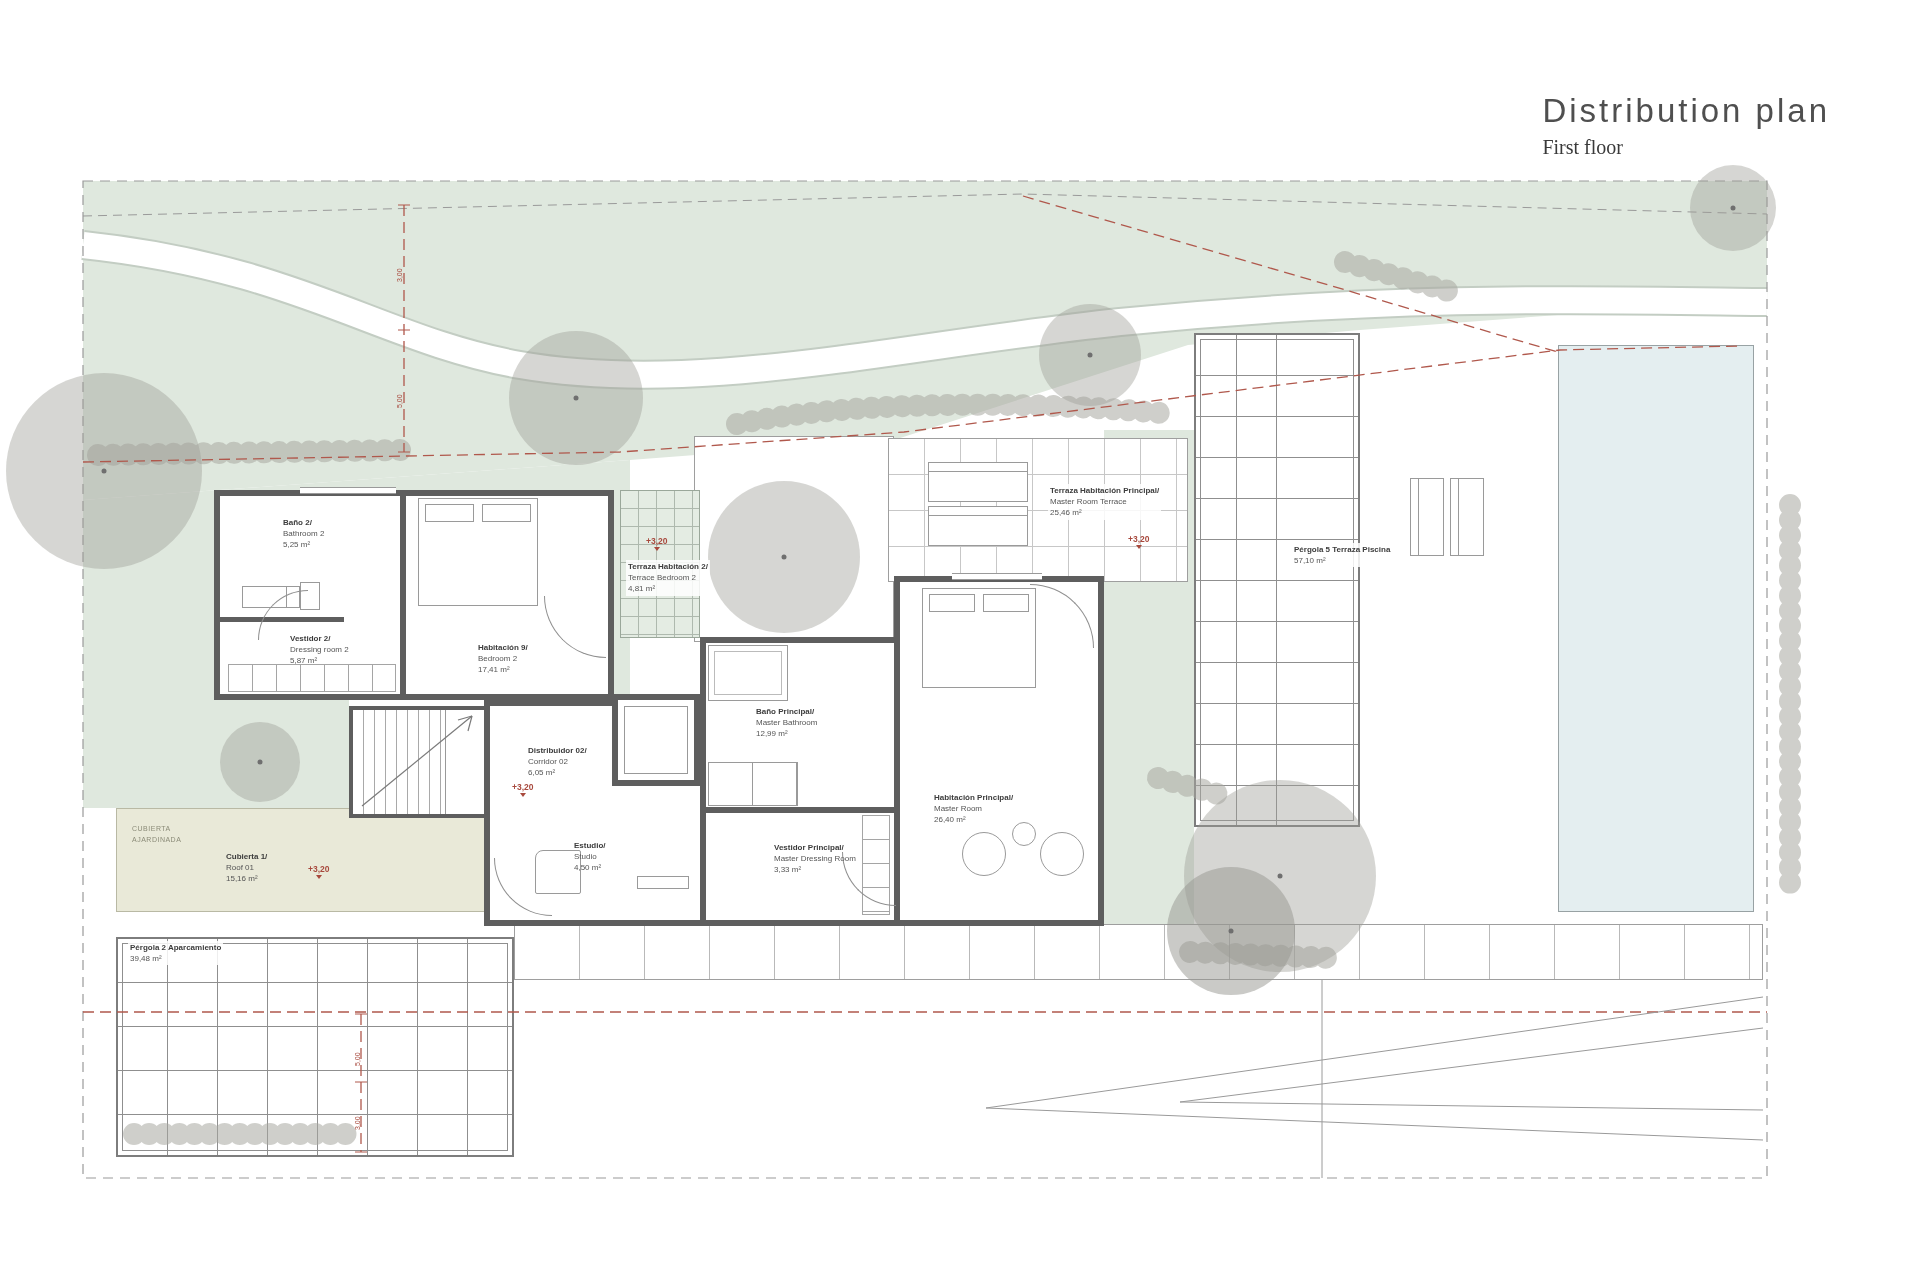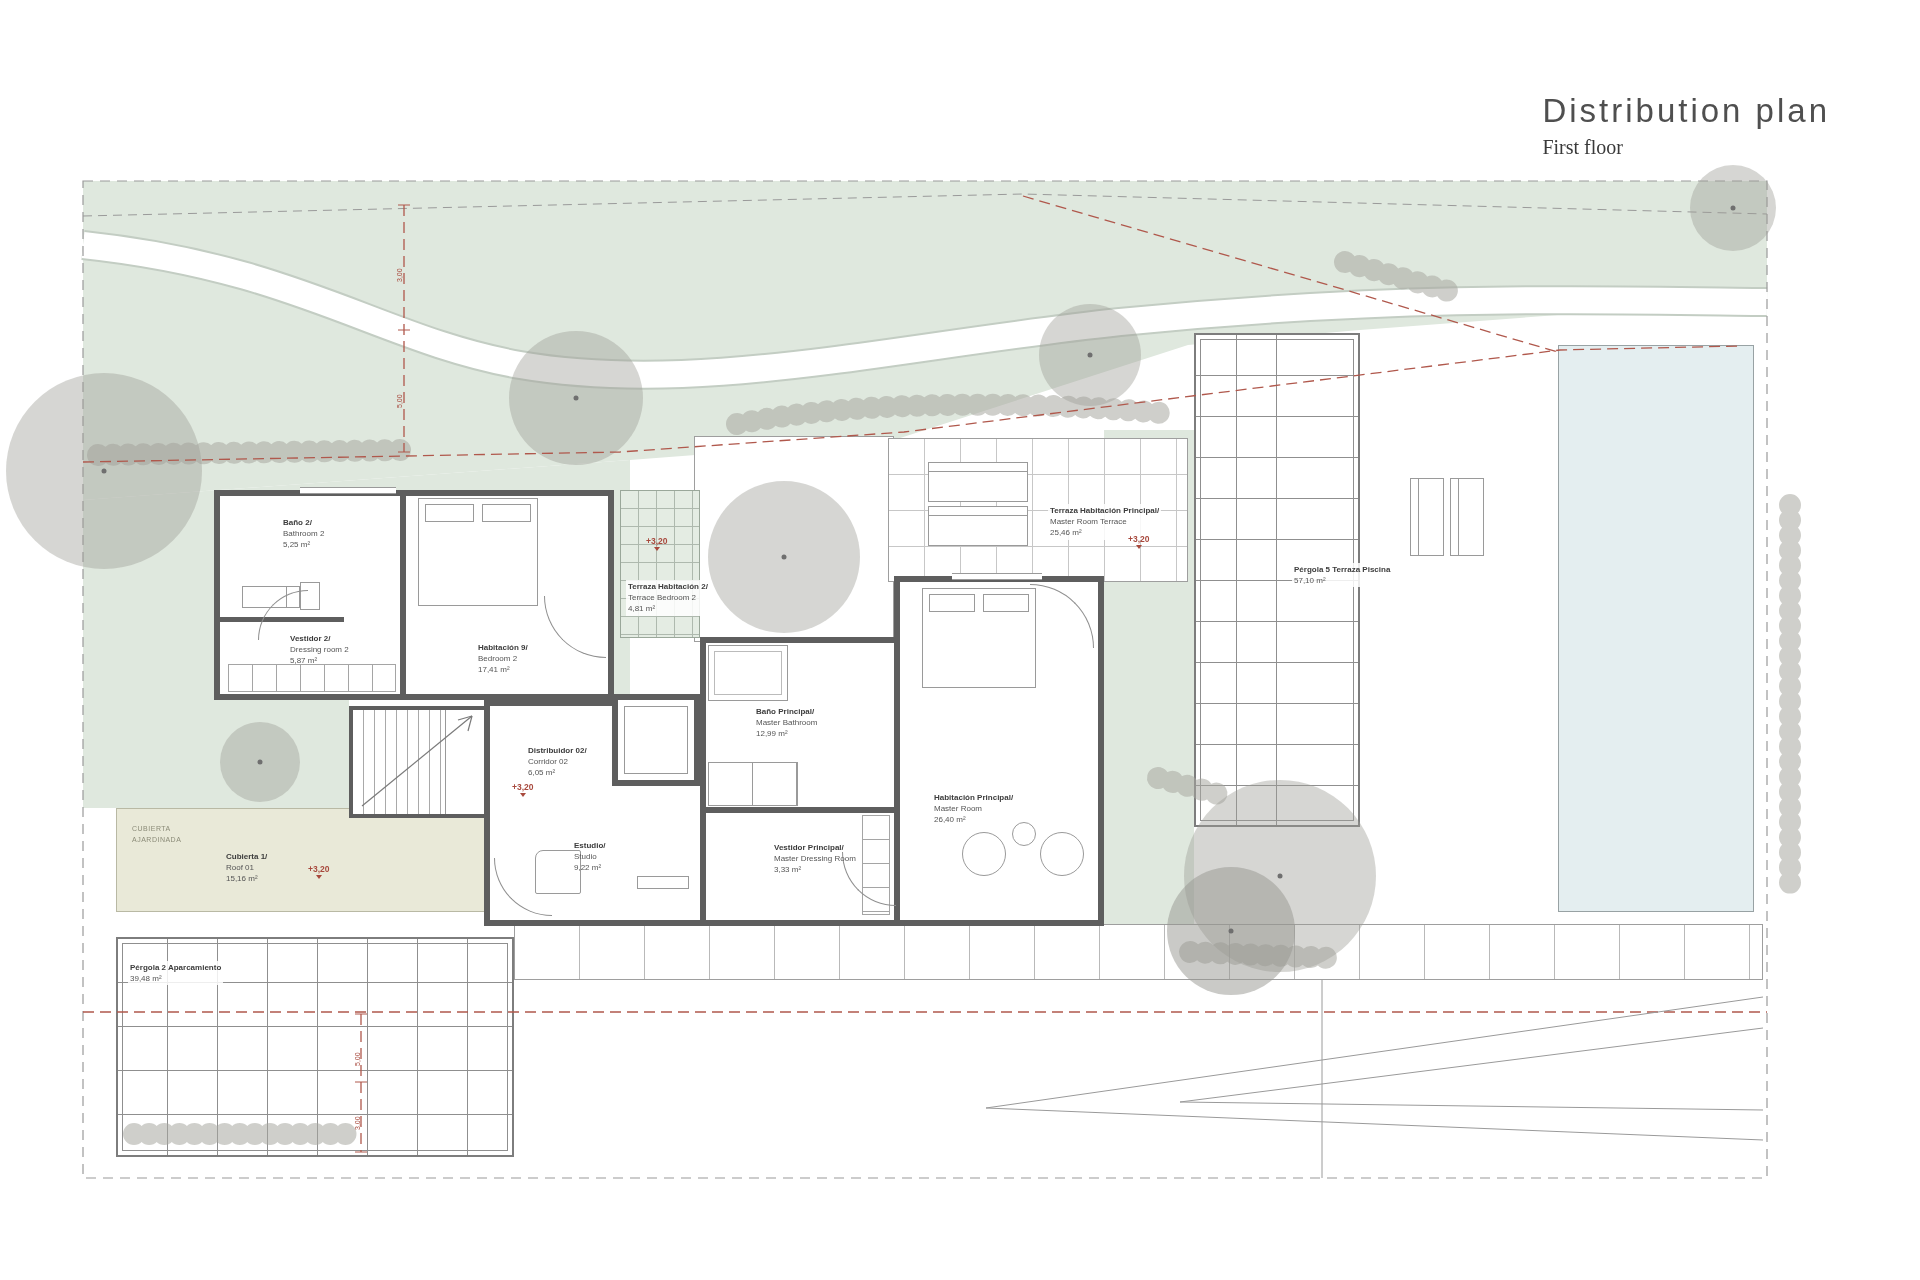--- a/index.html
+++ b/index.html
@@ -66,21 +66,21 @@
   .shower::before{content:"";position:absolute;inset:5px;border:1px solid #bbb;}
   .arc{border:0 solid #8f8f8f;z-index:4;background:transparent;}
   .arc.bl{border-left-width:1px;border-bottom-width:1px;border-bottom-left-radius:100%;}
   .arc.tr{border-right-width:1px;border-top-width:1px;border-top-right-radius:100%;}
   .arc.tl{border-left-width:1px;border-top-width:1px;border-top-left-radius:100%;}
   .win{background:#fff;border-top:1px solid #9a9a9a;border-bottom:1px solid #9a9a9a;z-index:3;}
 
   
   .lbl{position:absolute;z-index:6;font-size:8px;line-height:1.4;color:#555;white-space:nowrap;}
   .lbl .l1{font-weight:700;color:#3c3c3c;}
-  .lbl.onwhite{background:rgba(255,255,255,.85);padding:1px 2px;margin-top:20px;}
+  .lbl.onwhite{background:rgba(255,255,255,.85);padding:1px 2px;}
   .note{position:absolute;z-index:6;font-size:7px;line-height:1.5;color:#8b8b78;letter-spacing:.5px;}
   .lvl{position:absolute;z-index:6;font-size:8.5px;font-weight:700;color:#a8493d;text-align:center;}
   .flag{display:block;margin:1px auto 0;width:0;height:0;border-left:3px solid transparent;
         border-right:3px solid transparent;border-top:4px solid #a8493d;}
   .dim{position:absolute;z-index:6;font-size:7px;color:#a8493d;transform:rotate(-90deg);
        transform-origin:left top;white-space:nowrap;}
 </style>
 </head>
 <body>
 
@@ -250,21 +250,21 @@
     <div>12,99 m²</div>
   </div>
   <div class="lbl" style="left:528px;top:745px">
     <div class="l1">Distribuidor 02/</div>
     <div>Corridor 02</div>
     <div>6,05 m²</div>
   </div>
   <div class="lbl" style="left:574px;top:840px">
     <div class="l1">Estudio/</div>
     <div>Studio</div>
-    <div>9,22 m²</div>
+    <div>4,50 m²</div>
   </div>
   <div class="lbl" style="left:774px;top:842px">
     <div class="l1">Vestidor Principal/</div>
     <div>Master Dressing Room</div>
     <div>3,33 m²</div>
   </div>
   <div class="lbl" style="left:934px;top:792px">
     <div class="l1">Habitación Principal/</div>
     <div>Master Room</div>
     <div>26,40 m²</div>

